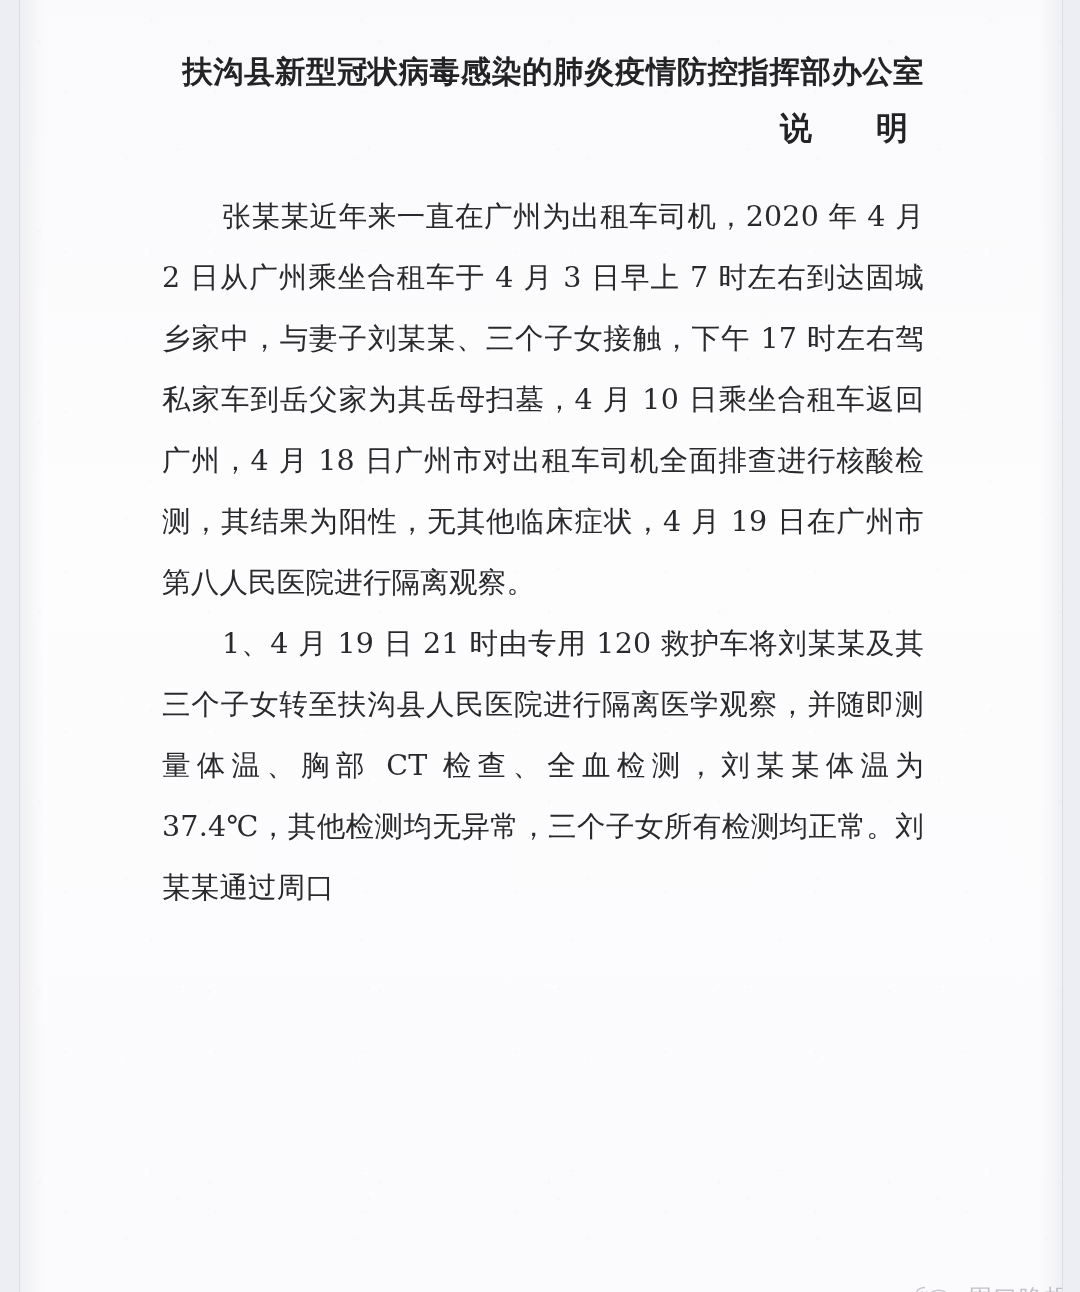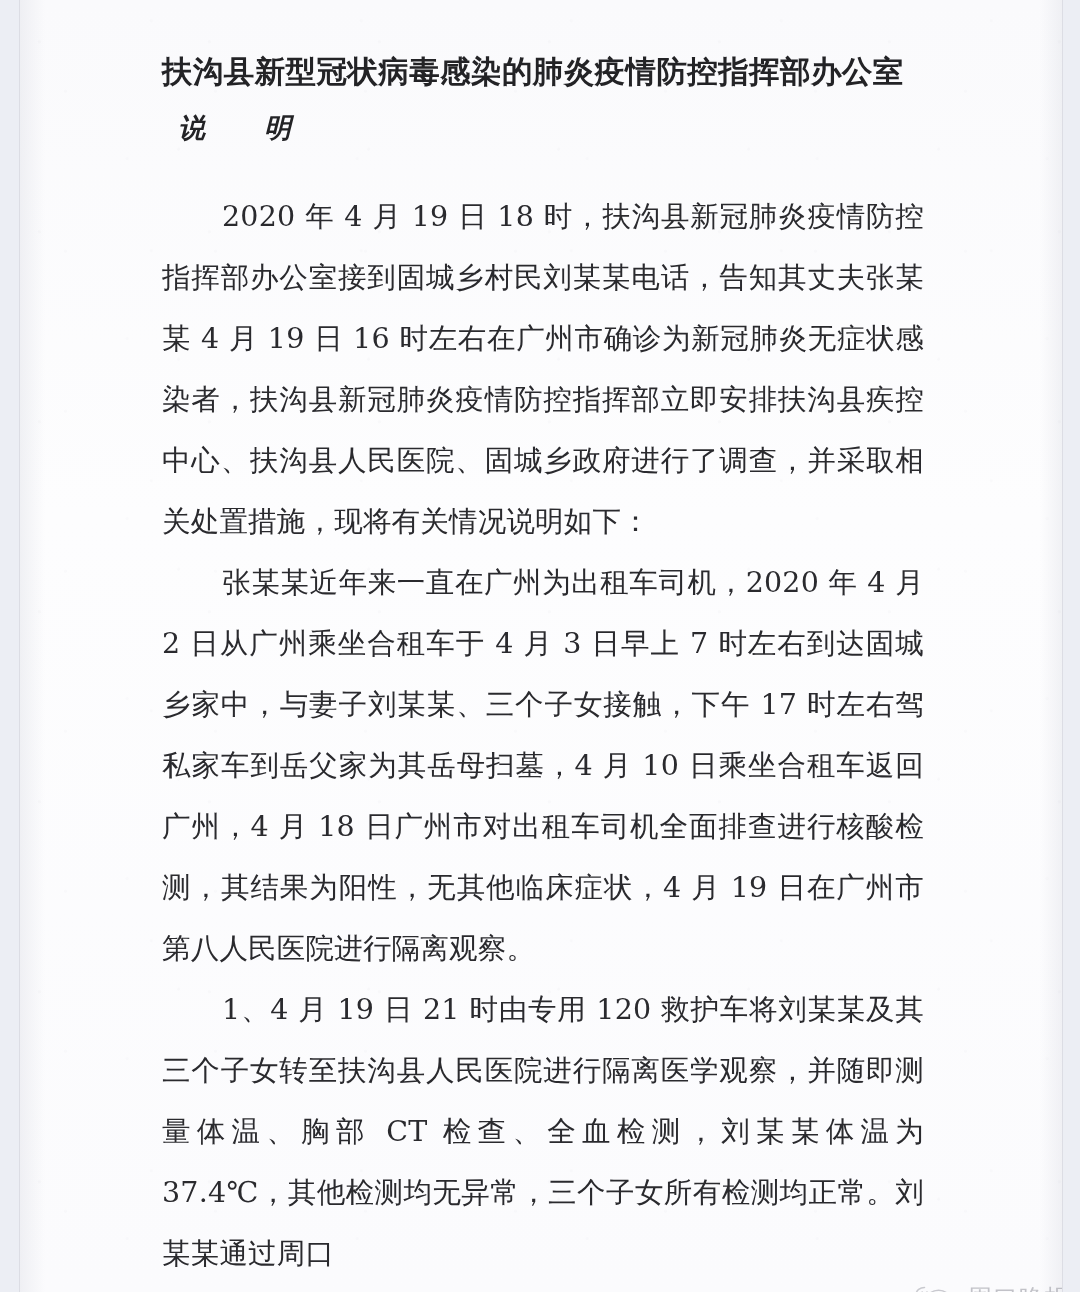--- a/index.html
+++ b/index.html
@@ -61,37 +61,36 @@
   #doc-body {
     position: absolute;
     left: 143px;
     top: 0;
     width: 762px;
   }
 
   
   #title-block {
     padding-top: 44px;
-    text-align: left;
+    text-align: right;
   }
   .title-line {
     font-family: "DejaVu Sans", "Liberation Sans", sans-serif;
     font-weight: bold;
     color: #232326;
     line-height: 56px;
     letter-spacing: .4px;
     white-space: nowrap;
   }
   #title-line-1 { font-size: 30.5px; }
   #title-line-2 { font-size: 30.5px; }
   #title-line-3 {
-    font-size: 27px;
+    font-size: 32px;
     letter-spacing: 16px;
     padding-left: 16px;
-    font-style: italic;
   }
 
   
   #paragraphs {
     margin-top: 30px;
   }
   .para {
     font-size: 28.5px;
     line-height: 61px;
     color: #2a2a2e;
@@ -149,21 +148,20 @@
     <div id="paper-shade"></div>
 
     <div id="doc-body">
 
       <div id="title-block">
         <div class="title-line" id="title-line-1">扶沟县新型冠状病毒感染的肺炎疫情防控指挥部办公室</div>
         <div class="title-line" id="title-line-3">说　明</div>
       </div>
 
       <div id="paragraphs">
-        <p class="para"><span class="indent"></span><span>2020 年 4 月 19 日 18 时，扶沟县新冠肺炎疫情防控指挥部办公室接到固城乡村民刘某某电话，告知其丈夫张某某 4 月 19 日 16 时左右在广州市确诊为新冠肺炎无症状感染者，扶沟县新冠肺炎疫情防控指挥部立即安排扶沟县疾控中心、扶沟县人民医院、固城乡政府进行了调查，并采取相关处置措施，现将有关情况说明如下：</span></p>
         <p class="para"><span class="indent"></span><span>张某某近年来一直在广州为出租车司机，2020 年 4 月 2 日从广州乘坐合租车于 4 月 3 日早上 7 时左右到达固城乡家中，与妻子刘某某、三个子女接触，下午 17 时左右驾私家车到岳父家为其岳母扫墓，4 月 10 日乘坐合租车返回广州，4 月 18 日广州市对出租车司机全面排查进行核酸检测，其结果为阳性，无其他临床症状，4 月 19 日在广州市第八人民医院进行隔离观察。</span></p>
         <p class="para"><span class="indent"></span><span>1、4 月 19 日 21 时由专用 120 救护车将刘某某及其三个子女转至扶沟县人民医院进行隔离医学观察，并随即测量体温、胸部 CT 检查、全血检测，刘某某体温为 37.4℃，其他检测均无异常，三个子女所有检测均正常。刘某某通过周口</span></p>
       </div>
 
     </div>
 
     <div id="grain"></div>
 
     <div id="watermark">
       <span>

